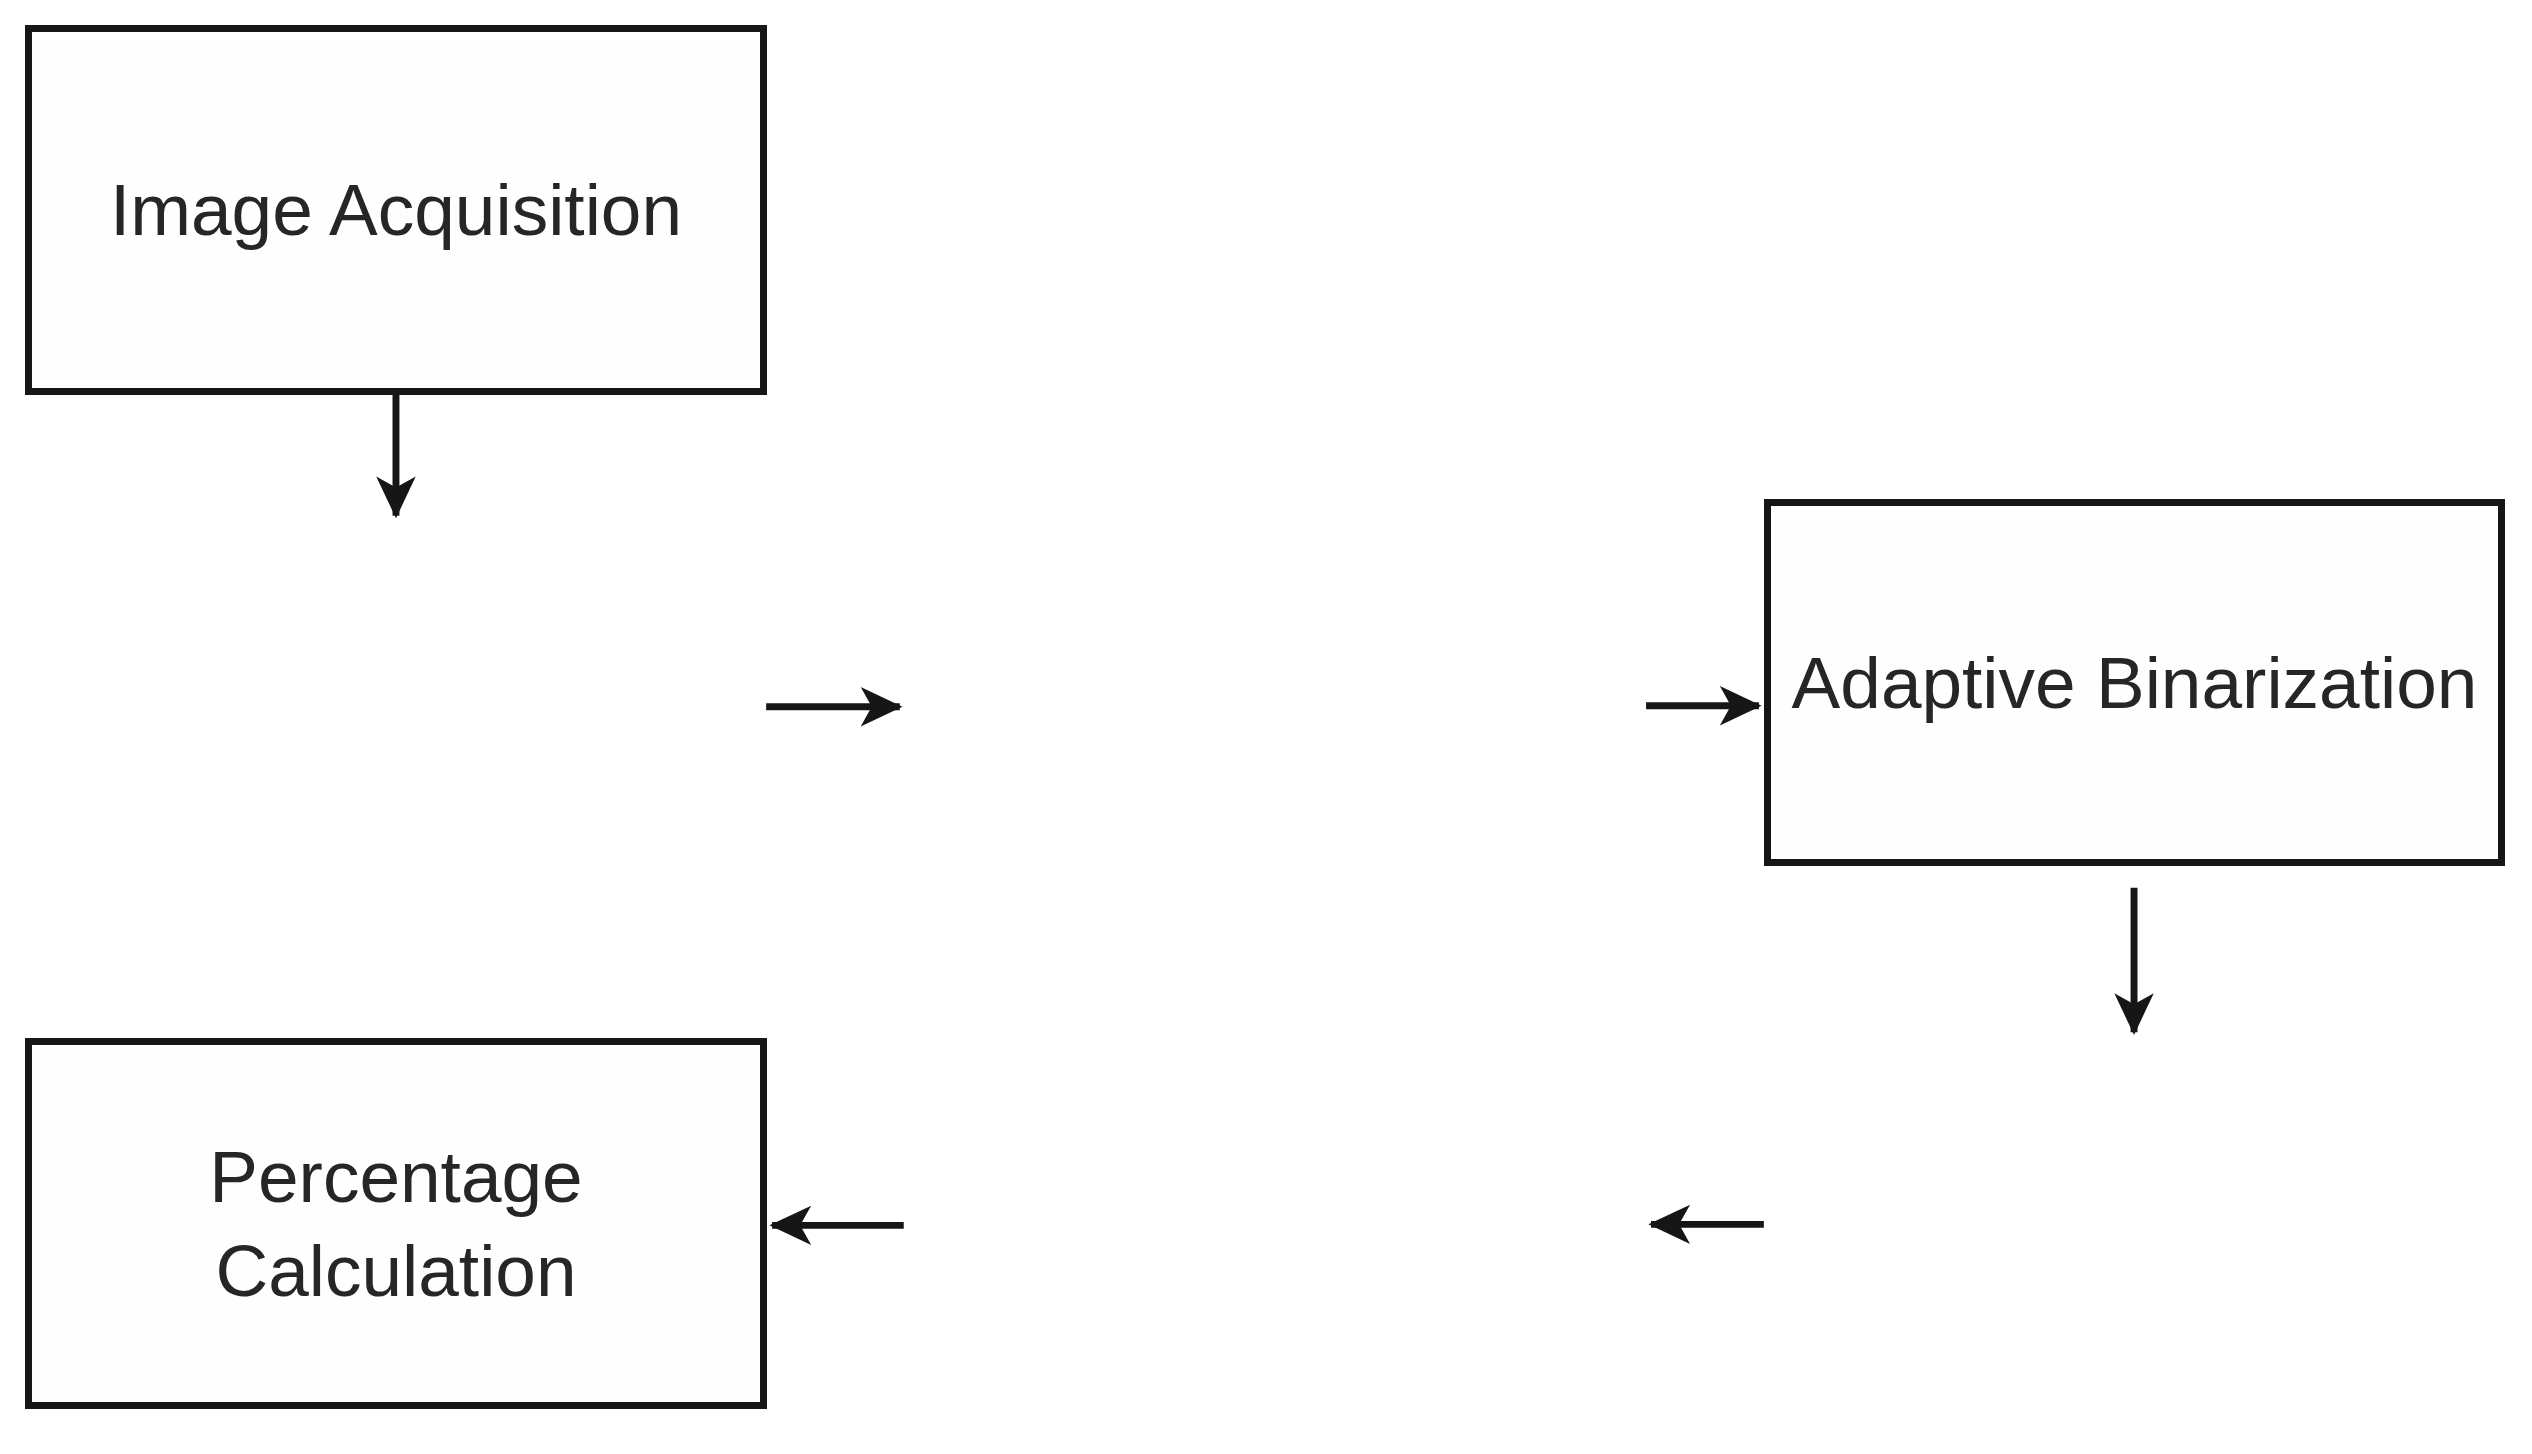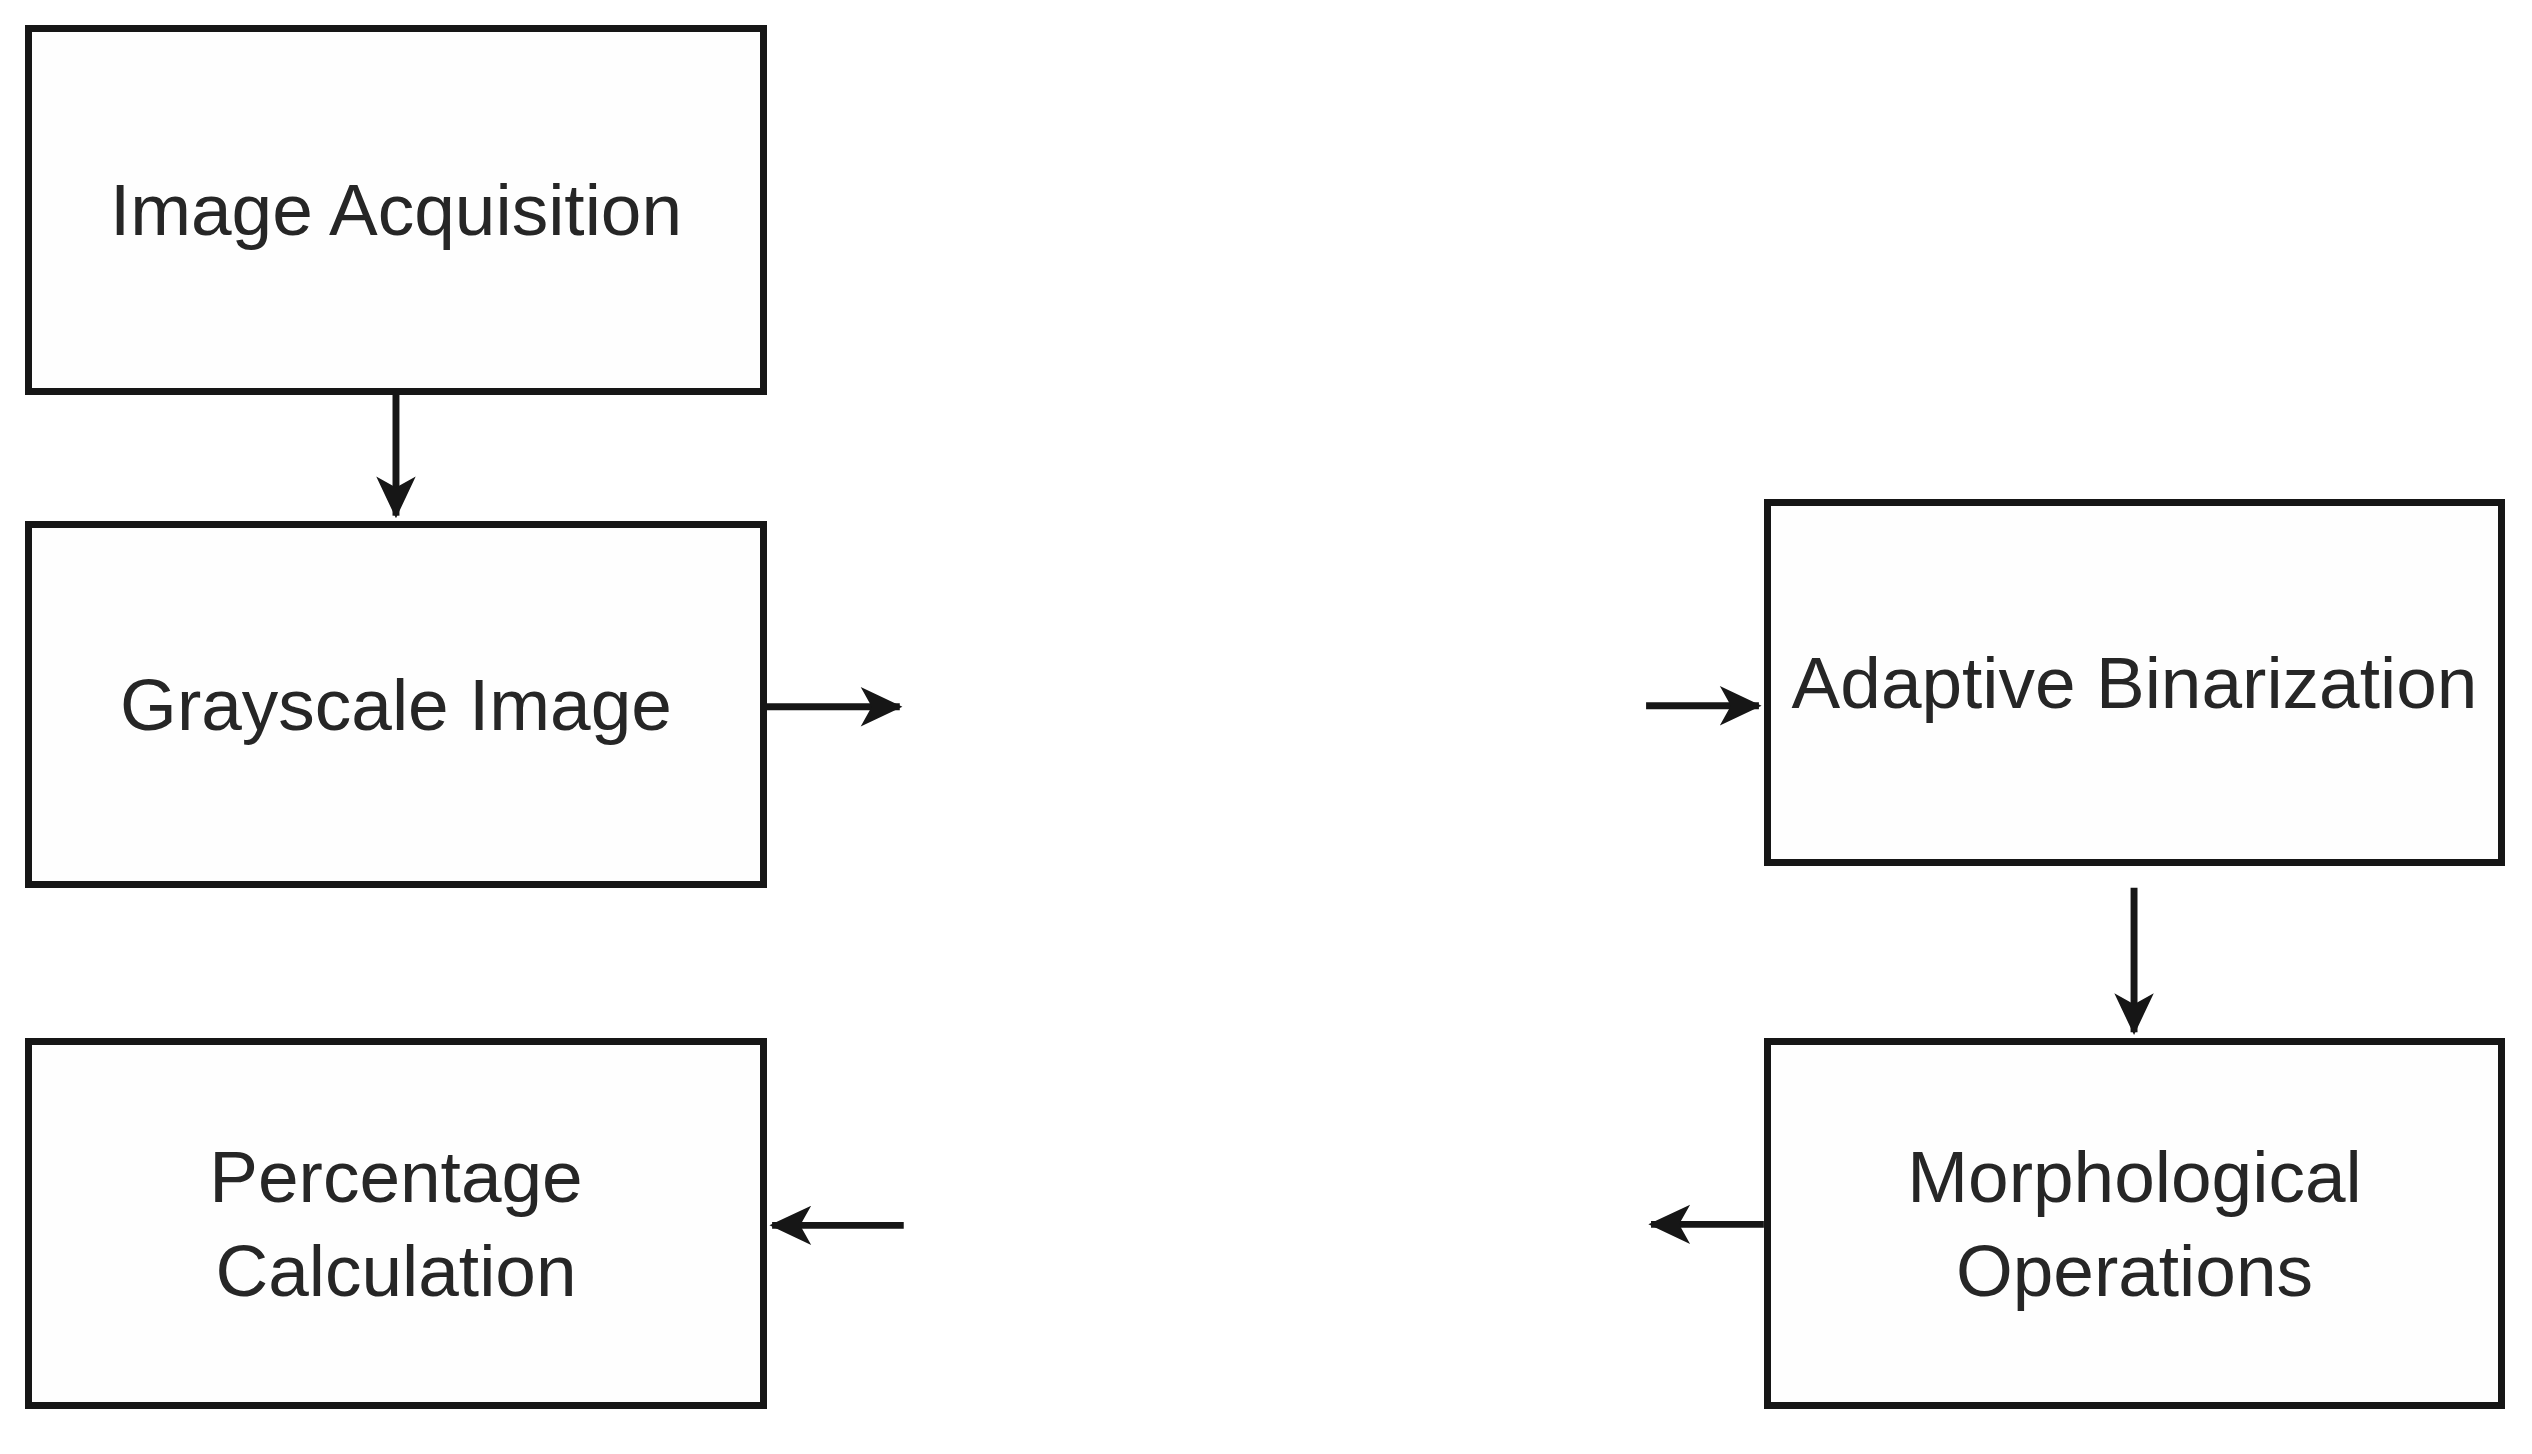--- a/index.html
+++ b/index.html
@@ -67,32 +67,26 @@
     <line x1="1663" y1="713" x2="1777" y2="713" marker-end="url(#ah)"></line>
     <line x1="2156" y1="897" x2="2156" y2="1043" marker-end="url(#ah)"></line>
     <line x1="1782" y1="1237" x2="1668" y2="1237" marker-end="url(#ah)"></line>
     <line x1="913" y1="1238" x2="780" y2="1238" marker-end="url(#ah)"></line>
   </svg>
 
   <div class="node n-image-acquisition">
     <span>Image Acquisition</span>
   </div>
 
-  <div class="node n-grayscale-image">
-    <span>Grayscale Image</span>
-  </div>
 
 
   <div class="node n-adaptive-binarization">
     <span>Adaptive Binarization</span>
   </div>
 
-  <div class="node n-morphological-operations">
-    <span class="wrap2">Morphological Operations</span>
-  </div>
 
 
   <div class="node n-percentage-calculation">
     <span class="wrap2">Percentage Calculation</span>
   </div>
 
 </div>
 
 
 </body></html>

